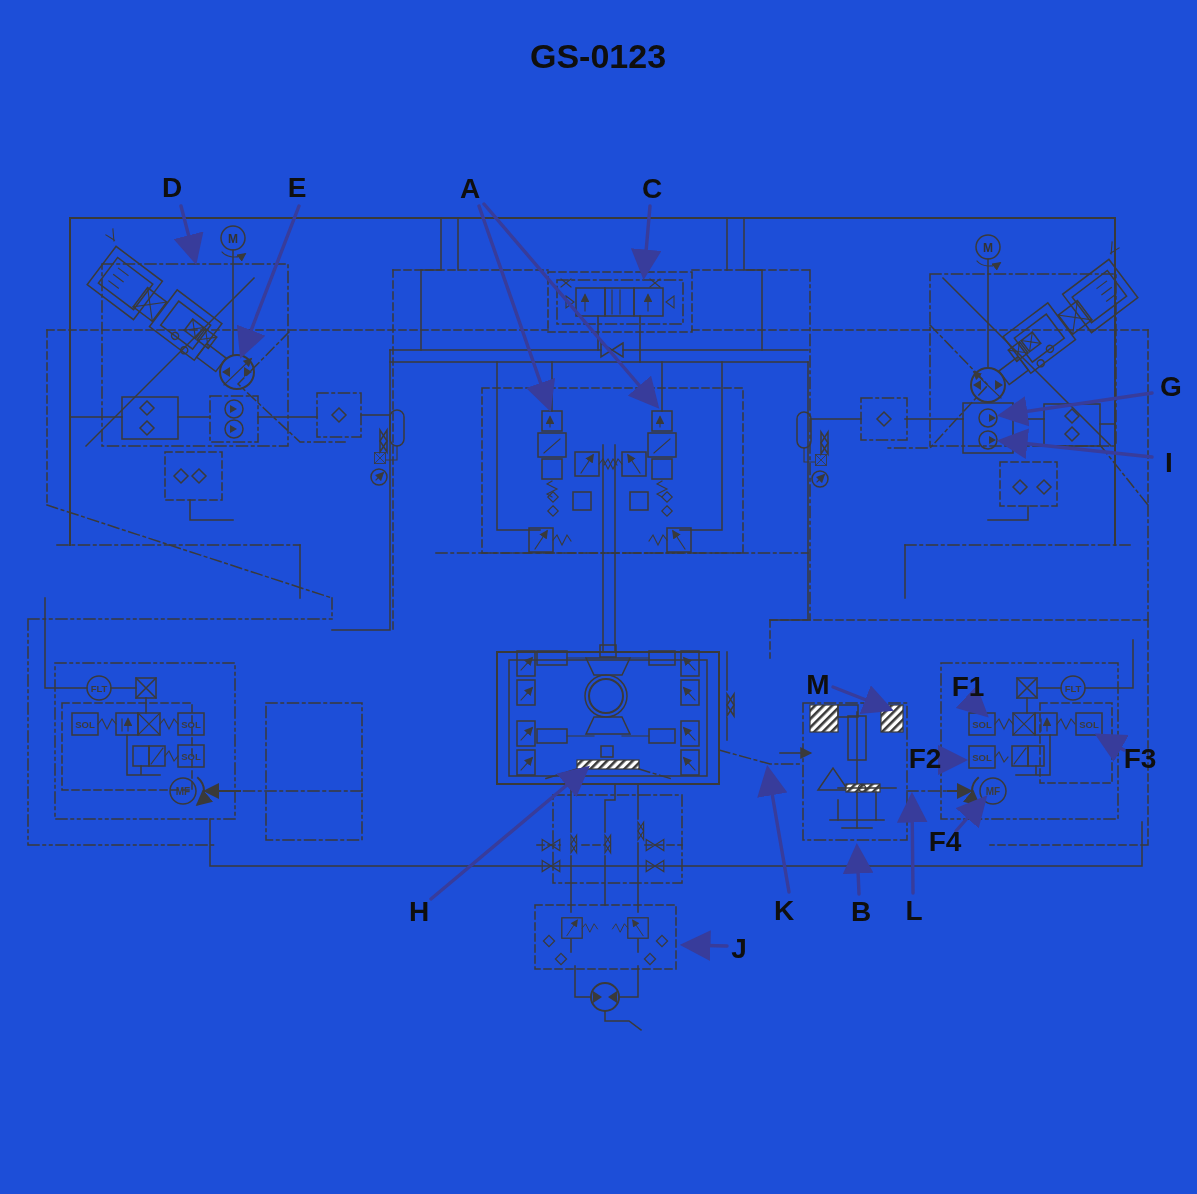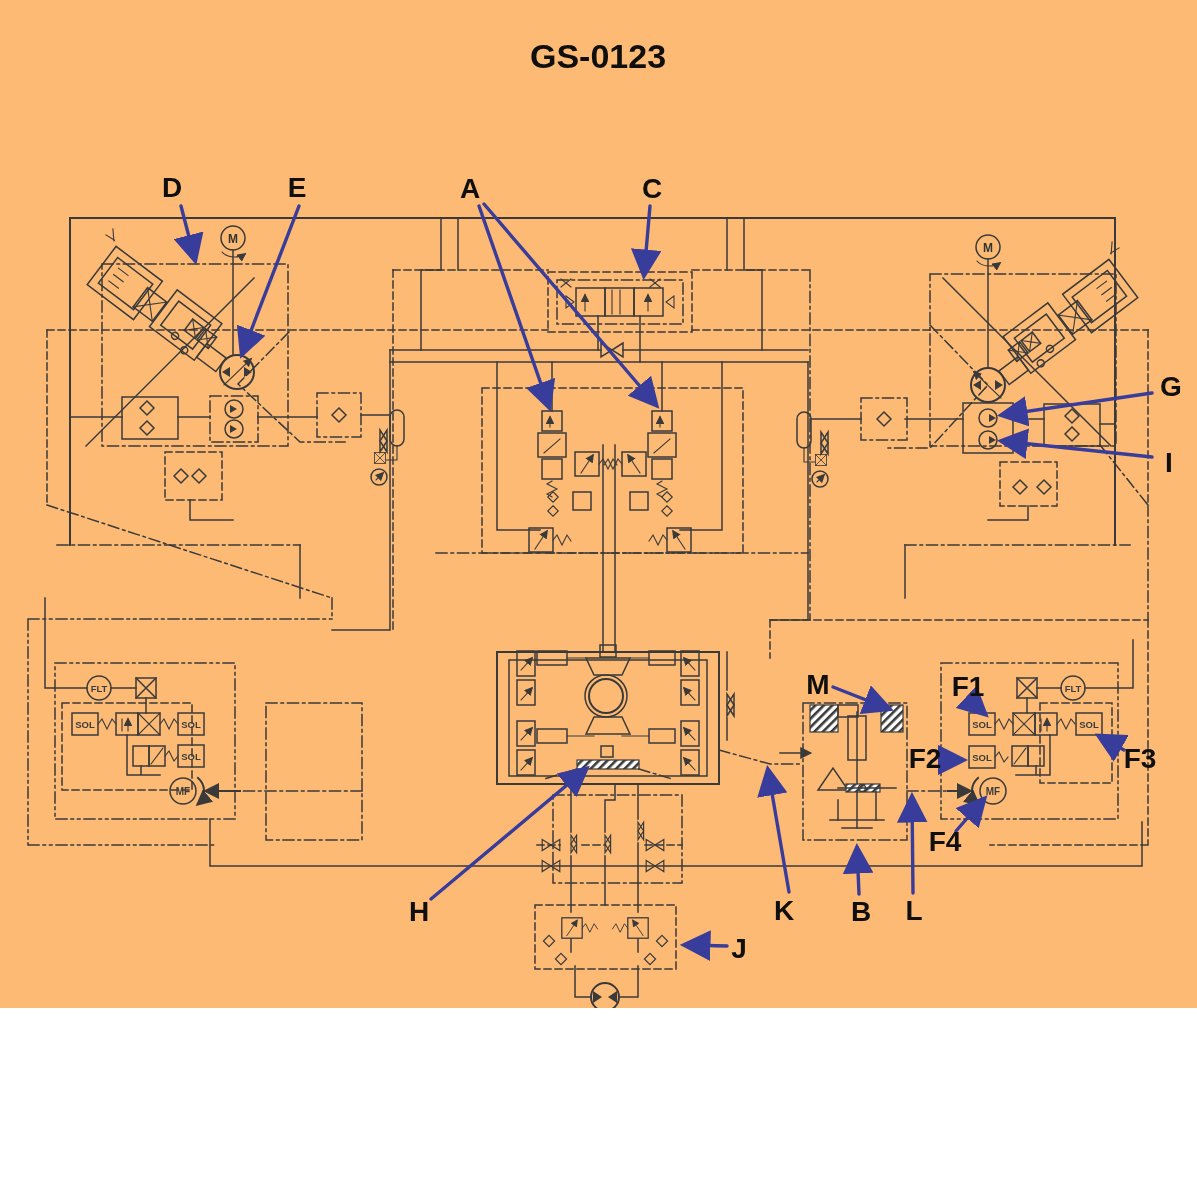--- a/index.html
+++ b/index.html
@@ -1,16 +1,16 @@
 <!DOCTYPE html>
 <html><head>
 <meta charset="utf-8">
 <style>
   html,body{margin:0;padding:0;background:#ffffff;}
-  .stage{position:relative;width:1197px;height:1008px;background:#fdba74;overflow:hidden;
+  .stage{position:relative;width:1197px;height:1194px;background:#1d4ed8;overflow:hidden;
          font-family:"Liberation Sans",sans-serif;}
   svg{display:block}
   
   .s  {fill:none;stroke:#3a3a3a;stroke-width:1.5;stroke-linecap:square;stroke-linejoin:miter}
   .w2 {stroke-width:2}
   .th {stroke-width:1.1}
   .d  {stroke-dasharray:7 4}
   .dd {stroke-dasharray:11 4 2.5 4}
   .ddd{stroke-dasharray:11 4 2.5 4 2.5 4}
   .fk {fill:#3a3a3a;stroke:none}

